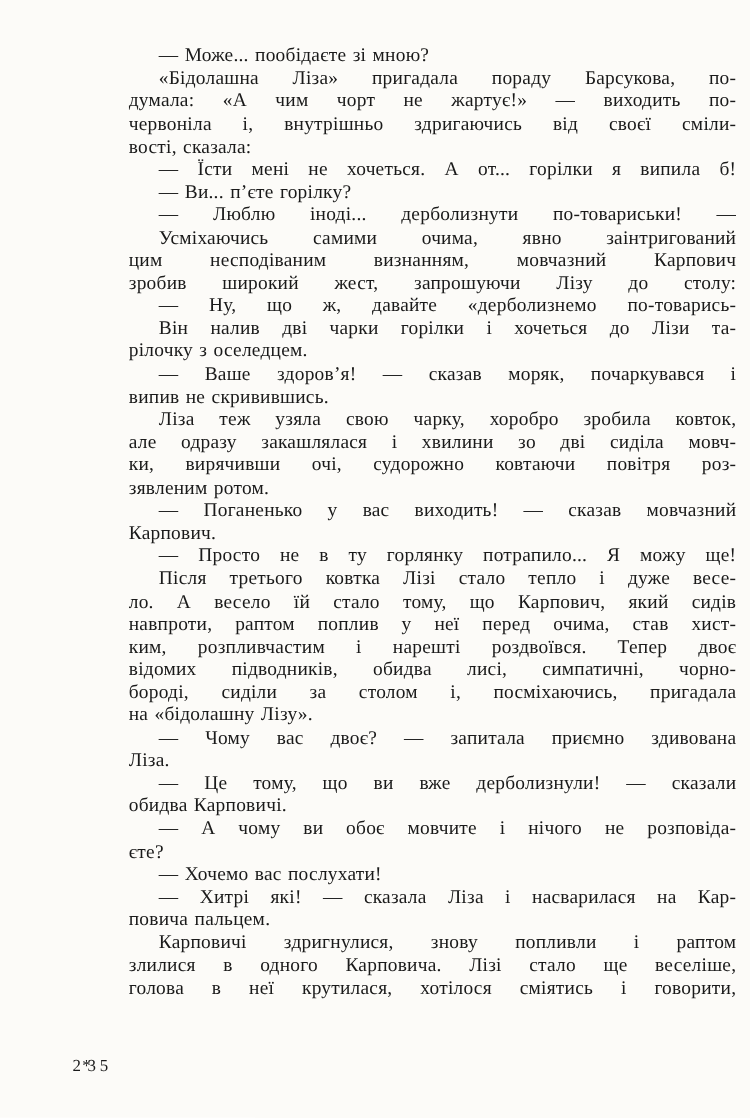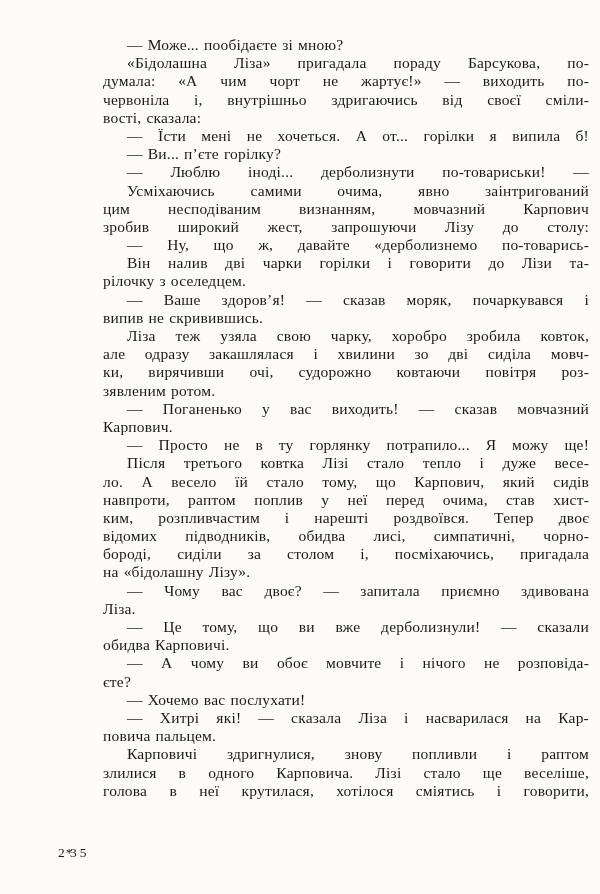--- a/index.html
+++ b/index.html
@@ -77,21 +77,21 @@
       <div class="line jfy">думала: «А чим чорт не жартує!» — виходить по-</div>
       <div class="line jfy">червоніла і, внутрішньо здригаючись від своєї сміли-</div>
       <div class="line">вості, сказала:</div>
       <div class="line ind jfy">— Їсти мені не хочеться. А от... горілки я випила б!</div>
       <div class="line ind">— Ви... п’єте горілку?</div>
       <div class="line ind jfy">— Люблю іноді... дерболизнути по-товариськи! —</div>
       <div class="line ind jfy">Усміхаючись самими очима, явно заінтригований</div>
       <div class="line jfy">цим несподіваним визнанням, мовчазний Карпович</div>
       <div class="line jfy">зробив широкий жест, запрошуючи Лізу до столу:</div>
       <div class="line ind jfy">— Ну, що ж, давайте «дерболизнемо по-товарись-</div>
-      <div class="line ind jfy">Він налив дві чарки горілки і говорити до Лізи та-</div>
+      <div class="line ind jfy">Він налив дві чарки горілки і хочеться до Лізи та-</div>
       <div class="line">рілочку з оселедцем.</div>
       <div class="line ind jfy">— Ваше здоров’я! — сказав моряк, почаркувався і</div>
       <div class="line">випив не скривившись.</div>
       <div class="line ind jfy">Ліза теж узяла свою чарку, хоробро зробила ковток,</div>
       <div class="line jfy">але одразу закашлялася і хвилини зо дві сиділа мовч-</div>
       <div class="line jfy">ки, вирячивши очі, судорожно ковтаючи повітря роз-</div>
       <div class="line">зявленим ротом.</div>
       <div class="line ind jfy">— Поганенько у вас виходить! — сказав мовчазний</div>
       <div class="line">Карпович.</div>
       <div class="line ind jfy">— Просто не в ту горлянку потрапило... Я можу ще!</div>

